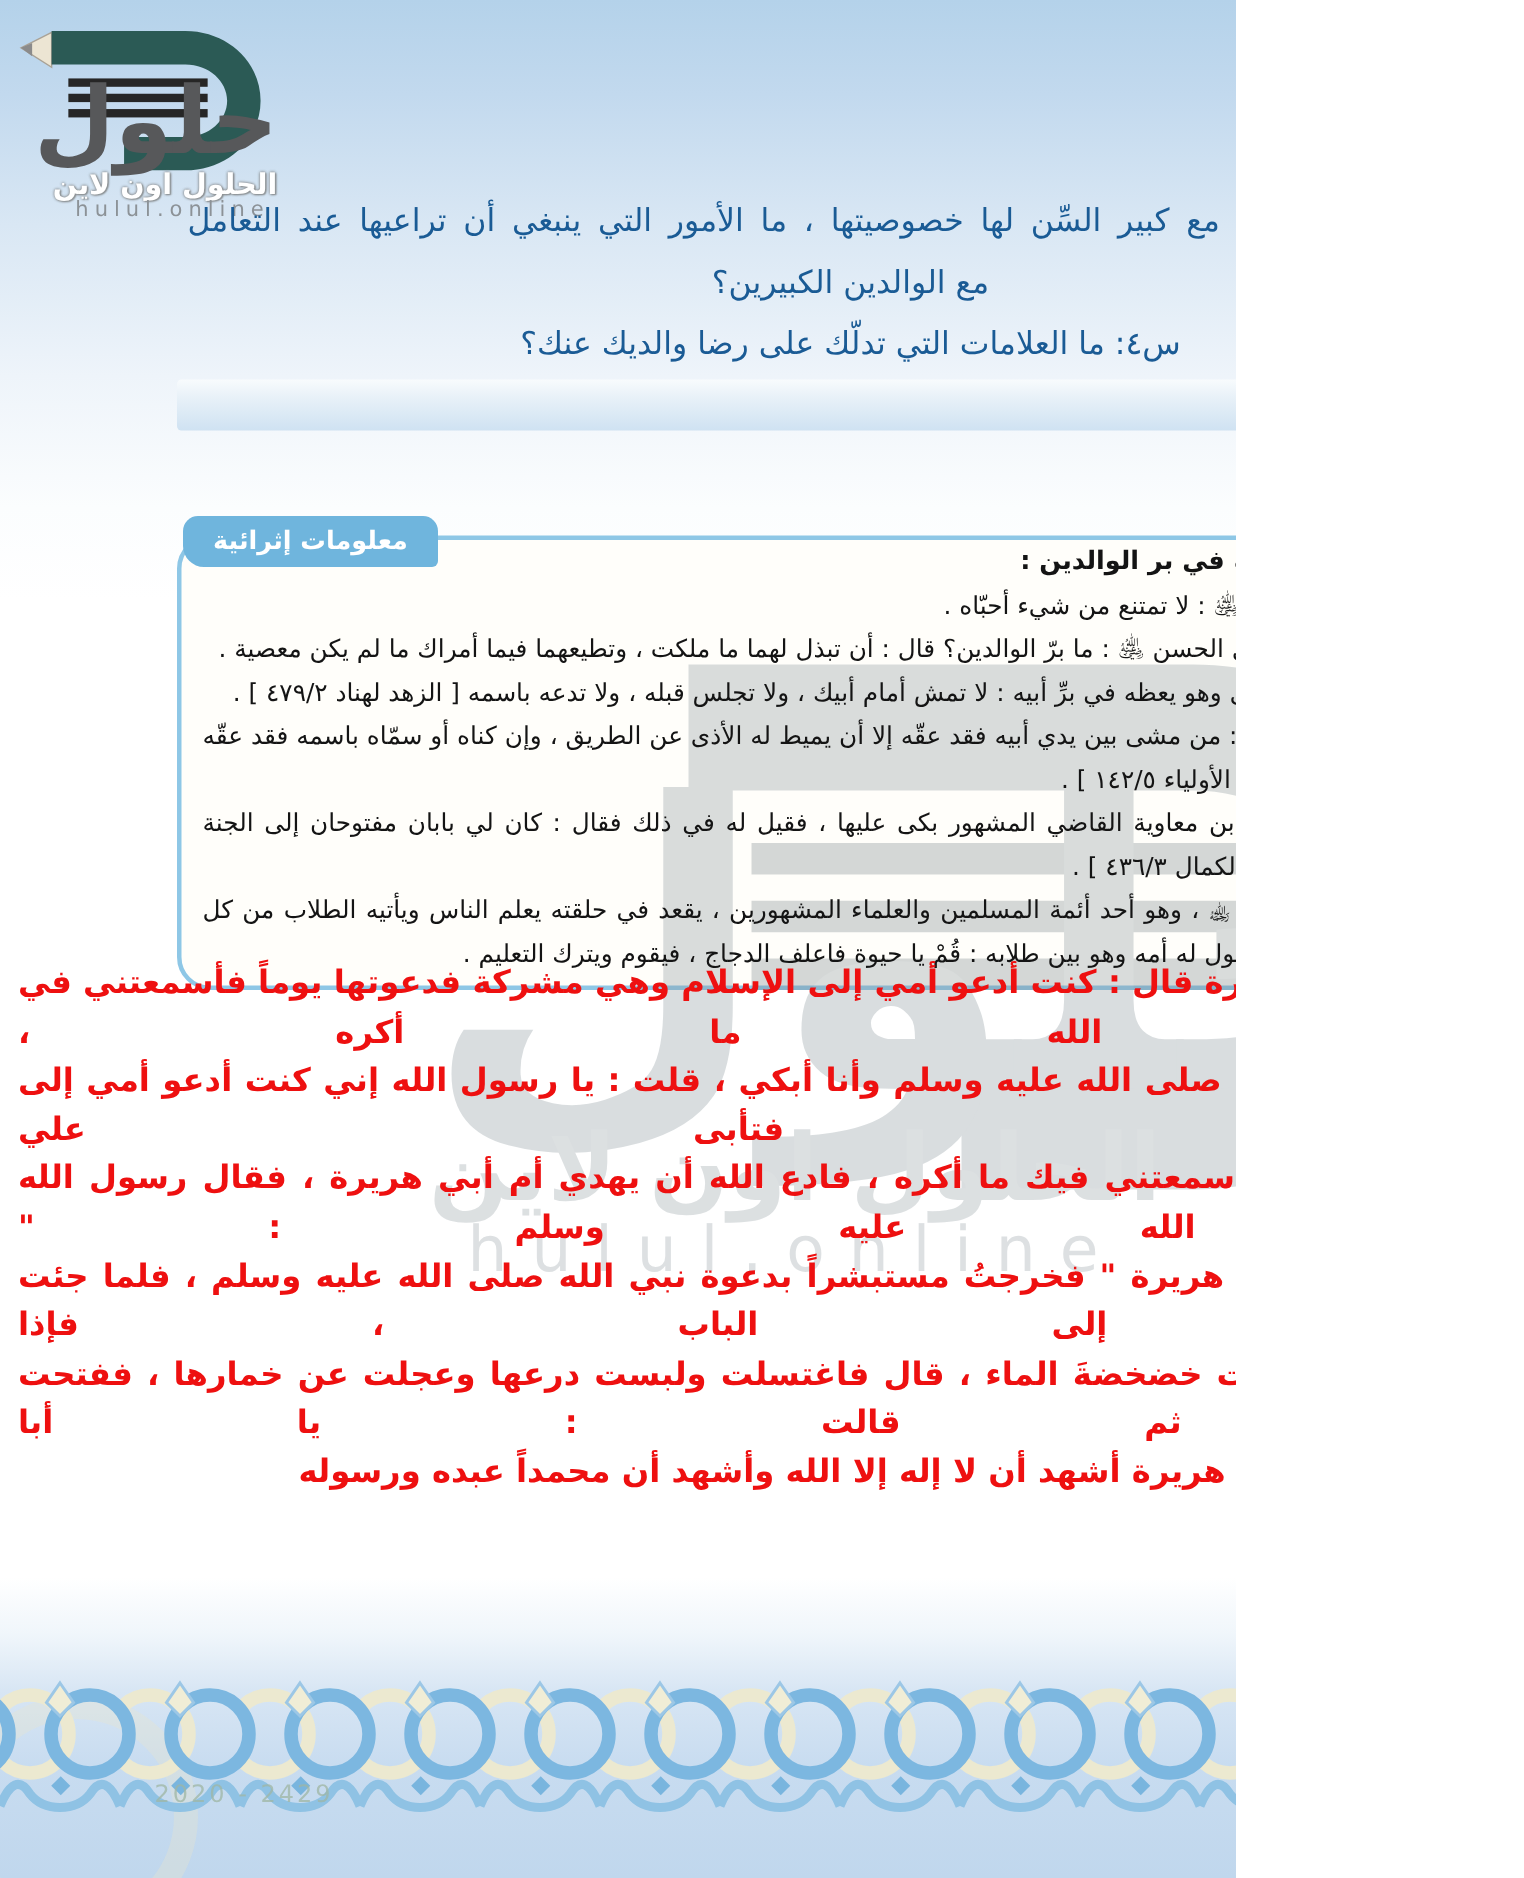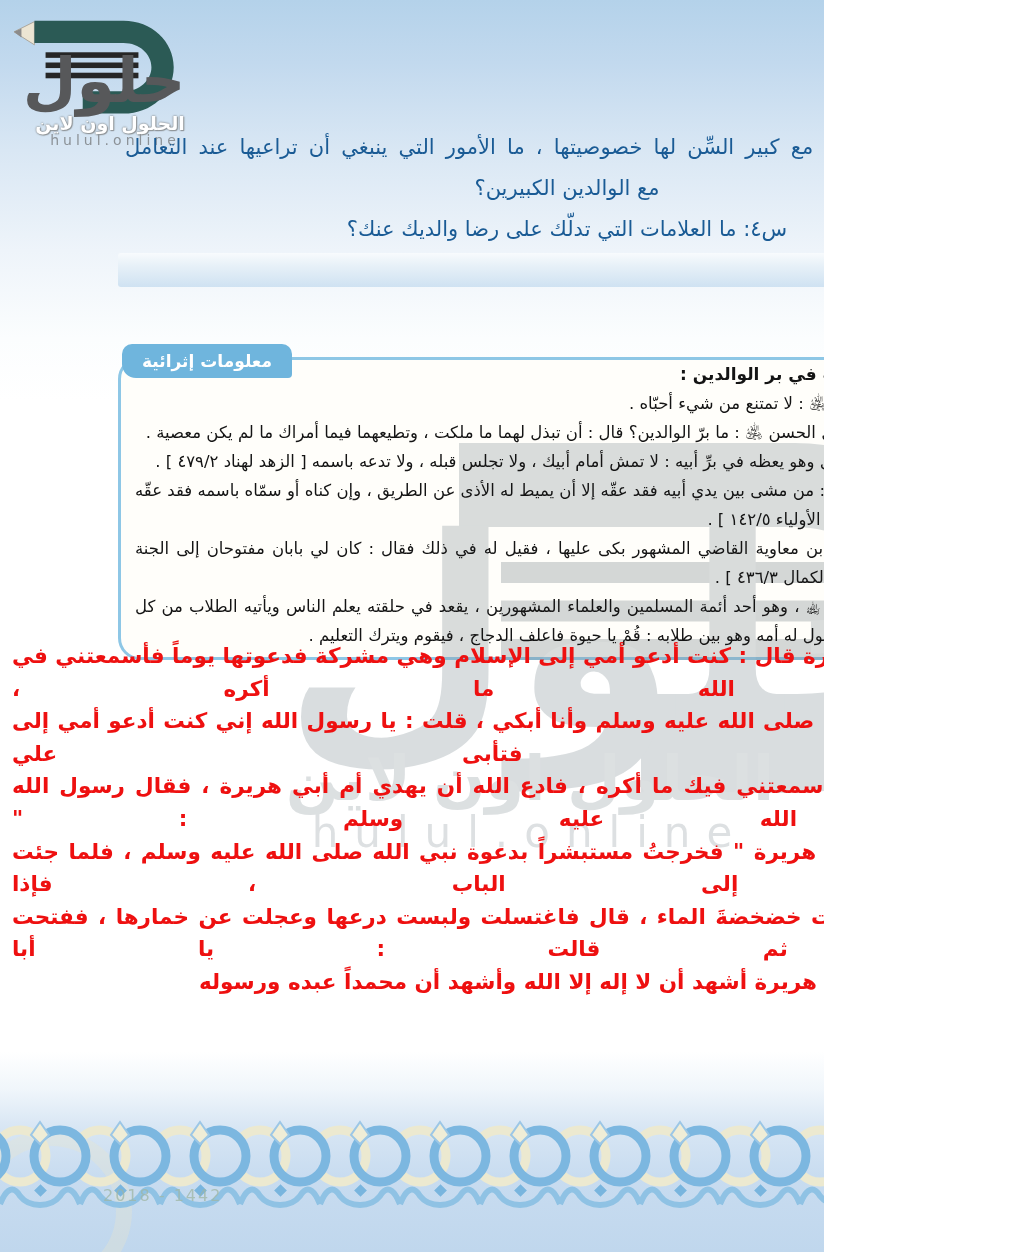--- a/index.html
+++ b/index.html
@@ -141,21 +141,21 @@
           <circle cx="60" cy="38" r="26" fill="none" stroke="#7cb7e0" stroke-width="9"></circle>
           <circle cx="-20" cy="38" r="26" fill="none" stroke="#7cb7e0" stroke-width="9"></circle>
           <path d="M40 4 l9 13 -9 9 -9 -9 z" fill="#f0edd6" stroke="#9cc7e6" stroke-width="2"></path>
           <path d="M0 86 q10 -24 20 -8 q7 9 20 9 q13 0 20 -9 q10 -16 20 8" fill="none" stroke="#8fc2e4" stroke-width="6"></path>
           <rect x="36" y="68" width="9" height="9" transform="rotate(45 40.5 72.5)" fill="#79b5de"></rect>
         </pattern>
       </defs>
       <rect width="1016" height="96" fill="url(#orn)"></rect>
     </svg>
   </div>
-  <div class="footer-years">2018 - 1442</div>
+  <div class="footer-years">2020 - 2429</div>
 
   <div class="badge">
     <svg viewBox="0 0 68 76" width="68" height="76">
       <path d="M34 3 C 41 11, 62 16, 62 45 A 28 28 0 1 1 6 45 C 6 16, 27 11, 34 3 Z" fill="#f2eecb" stroke="#1e3c78" stroke-width="2.5"></path>
       <circle cx="34" cy="46" r="23" fill="#1e3c78"></circle>
       <text x="34" y="54" text-anchor="middle" font-size="20" font-weight="bold" fill="#ffffff">١٢٤</text>
     </svg>
   </div>
 
 </div>

